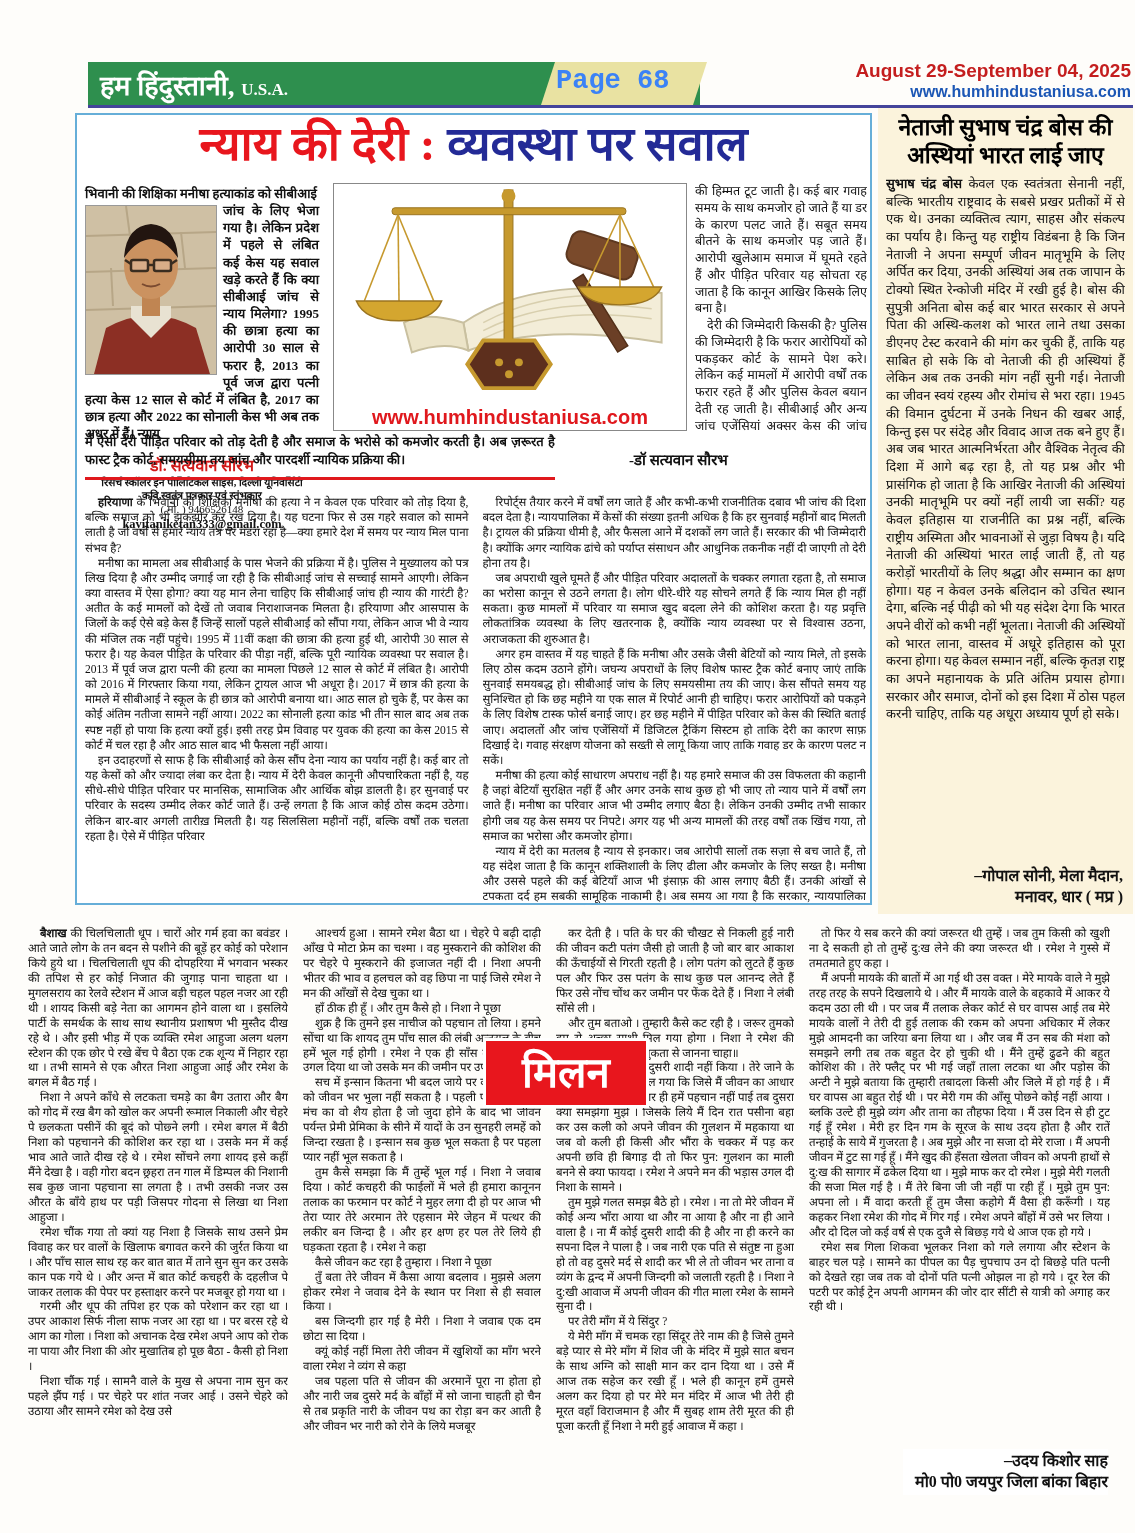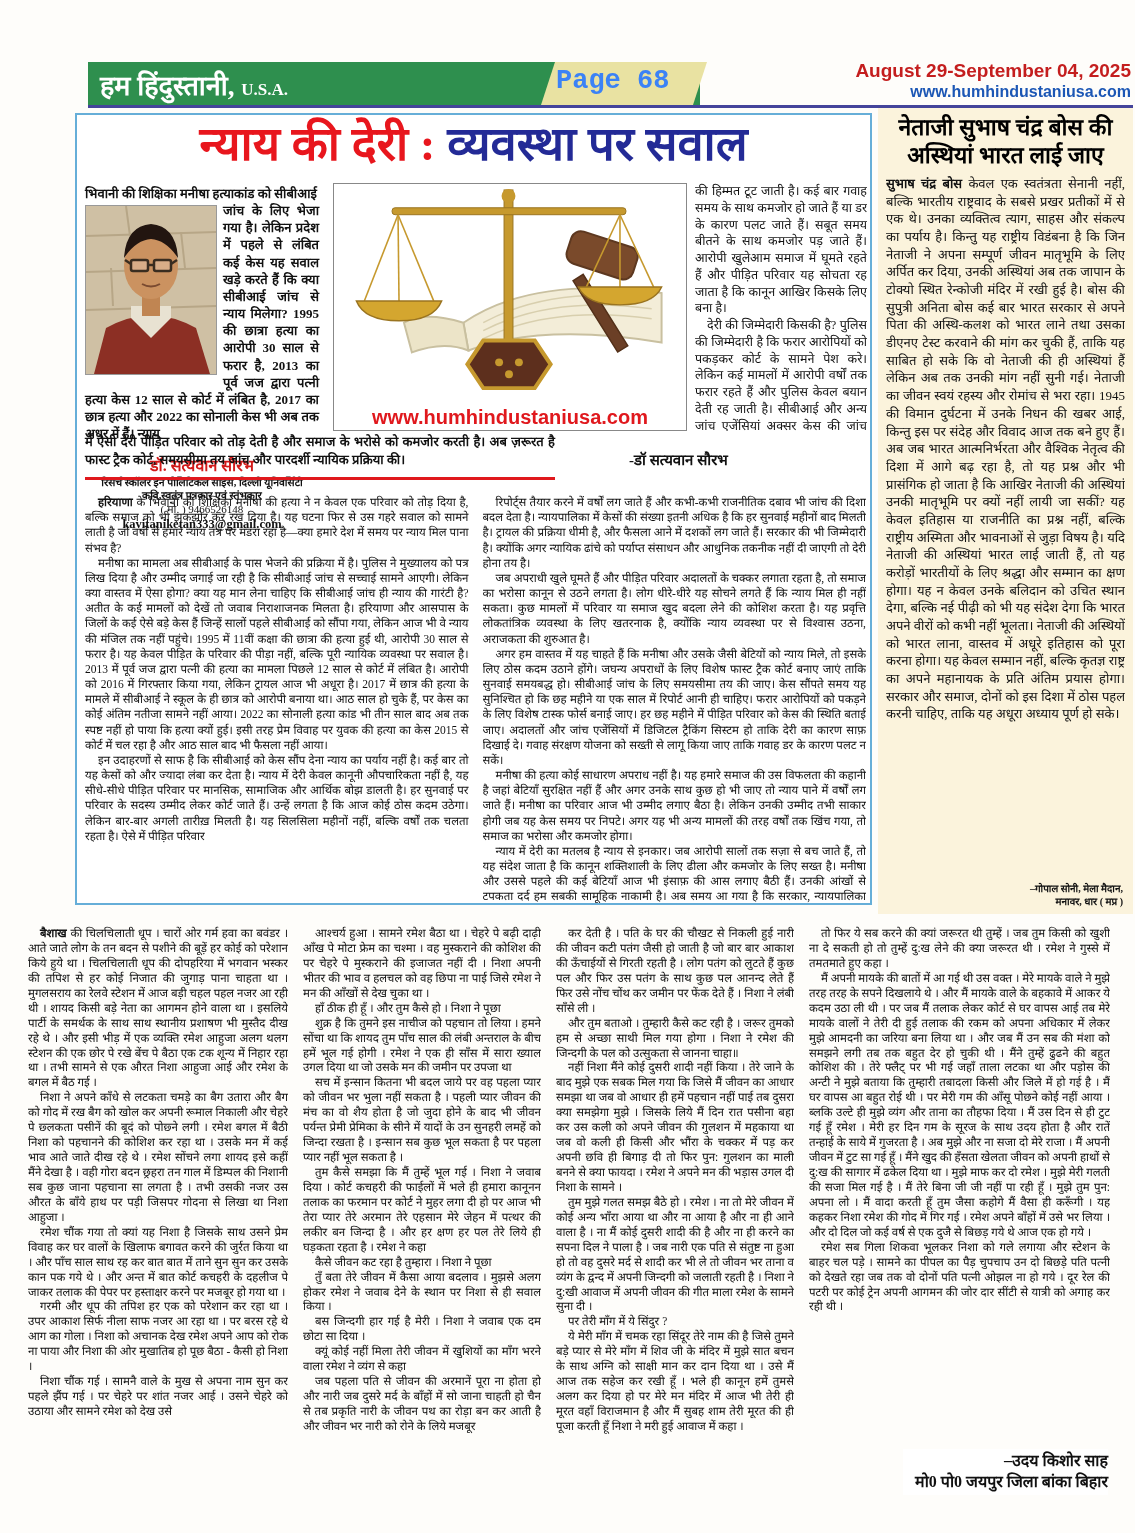--- a/index.html
+++ b/index.html
@@ -56,21 +56,21 @@
   .bcol{width:384px;height:100%;overflow:hidden;text-align:justify;
         font-size:11.5px;line-height:1.32;}
   .bcol p{margin:0;text-indent:13px;}
   .plist{display:contents;}
 
   
   .sidebar{position:absolute;left:878px;top:108px;width:255px;height:806px;background:#fbf3dc;
            padding:6px 8px;box-sizing:border-box;display:flex;flex-direction:column;}
   .sb-title{font-weight:bold;font-size:23px;line-height:1.22;text-align:center;color:#000;}
   .sb-body{margin-top:5px;flex:1;overflow:hidden;font-size:13px;line-height:1.36;text-align:justify;}
-  .sb-sign{text-align:right;font-weight:bold;font-size:10px;line-height:1.3;padding:3px 2px 0 0;}
+  .sb-sign{text-align:right;font-weight:bold;font-size:16px;line-height:1.3;padding:3px 2px 0 0;}
 
   
   .story{position:absolute;left:28px;top:926px;width:1082px;height:597px;}
   .story-cols{display:flex;height:100%;gap:15px;}
   .scol{overflow:hidden;text-align:justify;font-size:11.5px;line-height:1.3;}
   .scol p{margin:0;text-indent:12px;}
   .c1{width:260px;} .c2{width:238px;} .c3{width:238px;} .c4{flex:1;}
   .story-title-box{position:absolute;left:455px;top:112px;width:160px;height:64px;background:#e8161d;
                    border:3px solid #fff;display:flex;align-items:center;justify-content:center;}
   .story-title{color:#fff;font-weight:bold;font-size:42px;line-height:1;}
@@ -216,19 +216,22 @@
       <div class="scol c2">
         <div class="plist"><p>आश्चर्य हुआ । सामने रमेश बैठा था । चेहरे पे बढ़ी दाढ़ी आँख पे मोटा फ्रेम का चश्मा । वह मुस्कराने की कोशिश की पर चेहरे पे मुस्कराने की इजाजत नहीं दी । निशा अपनी भीतर की भाव व हलचल को वह छिपा ना पाई जिसे रमेश ने मन की आँखों से देख चुका था ।</p><p>हाँ ठीक ही हूँ । और तुम कैसे हो । निशा ने पूछा</p><p>शुक्र है कि तुमने इस नाचीज को पहचान तो लिया । हमने सोंचा था कि शायद तुम पाँच साल की लंबी अन्तराल के बीच हमें भूल गई होगी । रमेश ने एक ही साँस में सारा ख्याल उगल दिया था जो उसके मन की जमीन पर उपजा था</p><p>सच में इन्सान कितना भी बदल जाये पर वह पहला प्यार को जीवन भर भुला नहीं सकता है । पहली प्यार जीवन की मंच का वो शैय होता है जो जुदा होने के बाद भी जीवन पर्यन्त प्रेमी प्रेमिका के सीने में यादों के उन सुनहरी लमहें को जिन्दा रखता है । इन्सान सब कुछ भूल सकता है पर पहला प्यार नहीं भूल सकता है ।</p><p>तुम कैसे समझा कि मैं तुम्हें भूल गई । निशा ने जवाब दिया । कोर्ट कचहरी की फाईलों में भले ही हमारा कानूनन तलाक का फरमान पर कोर्ट ने मुहर लगा दी हो पर आज भी तेरा प्यार तेरे अरमान तेरे एहसान मेरे जेहन में पत्थर की लकीर बन जिन्दा है । और हर क्षण हर पल तेरे लिये ही घड़कता रहता है । रमेश ने कहा</p><p>कैसे जीवन कट रहा है तुम्हारा । निशा ने पूछा</p><p>तुँ बता तेरे जीवन में कैसा आया बदलाव । मुझसे अलग होकर  रमेश ने जवाब देने के स्थान पर निशा से ही सवाल किया ।</p><p>बस जिन्दगी हार गई है मेरी । निशा ने जवाब एक दम छोटा सा दिया ।</p><p>क्यूं कोई नहीं मिला तेरी जीवन में खुशियों का माँग भरने वाला  रमेश ने व्यंग से कहा</p><p>जब पहला पति से जीवन की अरमानें पूरा ना होता हो और नारी जब दुसरे मर्द के बाँहों में सो जाना चाहती हो चैन से तब प्रकृति नारी के जीवन पथ का रोड़ा बन कर आती है और जीवन भर नारी को रोने के लिये मजबूर</p></div>
       </div>
       <div class="scol c3">
         <div class="plist"><p>कर देती है । पति के घर की चौखट से निकली हुई नारी की जीवन कटी पतंग जैसी हो जाती है जो बार बार आकाश की ऊँचाईयों से गिरती रहती है । लोग पतंग को लुटते हैं कुछ पल और फिर उस पतंग के साथ कुछ पल आनन्द लेते हैं फिर उसे नोंच चोंथ कर जमीन पर फेंक देते हैं ।  निशा ने लंबी साँसे ली ।</p><p>और तुम बताओ । तुम्हारी कैसे कट रही है । जरूर तुमको हम से अच्छा साथी मिल गया होगा ।  निशा ने रमेश की जिन्दगी के पल को उत्सुकता से जानना चाहा॥</p><p>नहीं निशा मैंने कोई दुसरी शादी नहीं किया । तेरे जाने के बाद मुझे एक सबक मिल गया कि जिसे मैं जीवन का आधार समझा था जब वो आधार ही हमें पहचान नहीं पाई तब दुसरा क्या समझेगा मुझे । जिसके लिये मैं दिन रात पसीना बहा कर उस कली को अपने जीवन की गुलशन में महकाया था जब वो कली ही किसी और भौंरा के चक्कर में पड़ कर अपनी छवि ही बिगाड़ दी तो फिर पुन: गुलशन का माली बनने से क्या फायदा ।  रमेश ने अपने मन की भड़ास उगल दी निशा के सामने ।</p><p>तुम मुझे गलत समझ बैठे हो । रमेश । ना तो मेरे जीवन में कोई अन्य भाँरा आया था और ना आया है और ना ही आने वाला है । ना मैं कोई दुसरी शादी की है और ना ही करने का सपना दिल ने पाला है । जब नारी एक पति से संतुष्ट ना हुआ हो तो वह दुसरे मर्द से शादी कर भी ले तो जीवन भर ताना व व्यंग के द्वन्द में अपनी जिन्दगी को जलाती रहती है ।  निशा ने दु:खी आवाज में अपनी जीवन की गीत माला रमेश के सामने सुना दी ।</p><p>पर तेरी माँग में ये सिंदुर ?</p><p>ये मेरी माँग में चमक रहा सिंदूर तेरे नाम की है जिसे तुमने बड़े प्यार से मेरे माँग में शिव जी के मंदिर में मुझे सात बचन के साथ अग्नि को साक्षी मान कर दान दिया था । उसे मैं आज तक सहेज कर रखी हूँ । भले ही कानून हमें तुमसे अलग कर दिया हो पर मेरे मन मंदिर में आज भी तेरी ही मूरत वहाँ विराजमान है और मैं सुबह शाम तेरी मूरत की ही पूजा करती हूँ  निशा ने मरी हुई आवाज में कहा ।</p></div>
       </div>
       <div class="scol c4">
         <div class="plist"><p>तो फिर ये सब करने की क्यां जरूरत थी तुम्हें । जब तुम किसी को खुशी ना दे सकती हो तो तुम्हें दु:ख लेने की क्या जरूरत थी ।  रमेश ने गुस्से में तमतमाते हुए कहा ।</p><p>मैं अपनी मायके की बातों में आ गई थी उस वक्त । मेरे मायके वाले ने मुझे तरह तरह के सपने दिखलाये थे । और मैं मायके वाले के बहकावे में आकर ये कदम उठा ली थी । पर जब मैं तलाक लेकर कोर्ट से घर वापस आई तब मेरे मायके वालों ने तेरी दी हुई तलाक की रकम को अपना अधिकार में लेकर मुझे आमदनी का जरिया बना लिया था । और जब मैं उन सब की मंशा को समझने लगी तब तक बहुत देर हो चुकी थी । मैंने तुम्हें ढुढने की बहुत कोशिश की । तेरे फ्लैट् पर भी गई जहाँ ताला लटका था और पड़ोस की अन्टी ने मुझे बताया कि तुम्हारी तबादला किसी और जिले में हो गई है । मैं घर वापस आ बहुत रोई थी । पर मेरी गम की आँसू पोछने कोई नहीं आया । ब्लकि उल्टे ही मुझे व्यंग और ताना का तौहफा दिया । मैं उस दिन से ही टुट गई हूँ रमेश । मेरी हर दिन गम के सूरज के साथ उदय होता है और रातें तन्हाई के साये में गुजरता है । अब मुझे और ना सजा दो मेरे राजा । मैं अपनी जीवन में टुट सा गई हूँ । मैंने खुद की हँसता खेलता जीवन को अपनी हाथों से दु:ख की सागार में ढकेल दिया था । मुझे माफ कर दो रमेश । मुझे मेरी गलती की सजा मिल गई है । मैं तेरे बिना जी जी नहीं पा रही हूँ । मुझे तुम पुन: अपना लो । मैं वादा करती हूँ तुम जैसा कहोगे मैं वैसा ही करूँगी ।  यह कहकर निशा रमेश की गोद में गिर गई । रमेश अपने बाँहों में उसे भर लिया । और दो दिल जो कई वर्ष से एक दुजै से बिछड़ गये थे आज एक हो गये ।</p><p>रमेश सब गिला शिकवा भूलकर निशा को गले लगाया और स्टेशन के बाहर चल पड़े । सामने का पीपल का पैड़ चुपचाप उन दो बिछड़े पति पत्नी को देखते रहा जब तक वो दोनों पति पत्नी ओझल ना हो गये । दूर रेल की पटरी पर कोई ट्रेन अपनी आगमन की जोर दार सींटी से यात्री को अगाह कर रही थी ।</p></div>
       </div>
     </div>
+    <div class="story-title-box">
+      <span class="story-title">मिलन</span>
+    </div>
     <div class="story-sign">
       <div>–उदय किशोर साह</div>
       <div>मो0 पो0 जयपुर जिला बांका बिहार</div>
     </div>
   </div>
 
 </div>
 
 </body></html>

